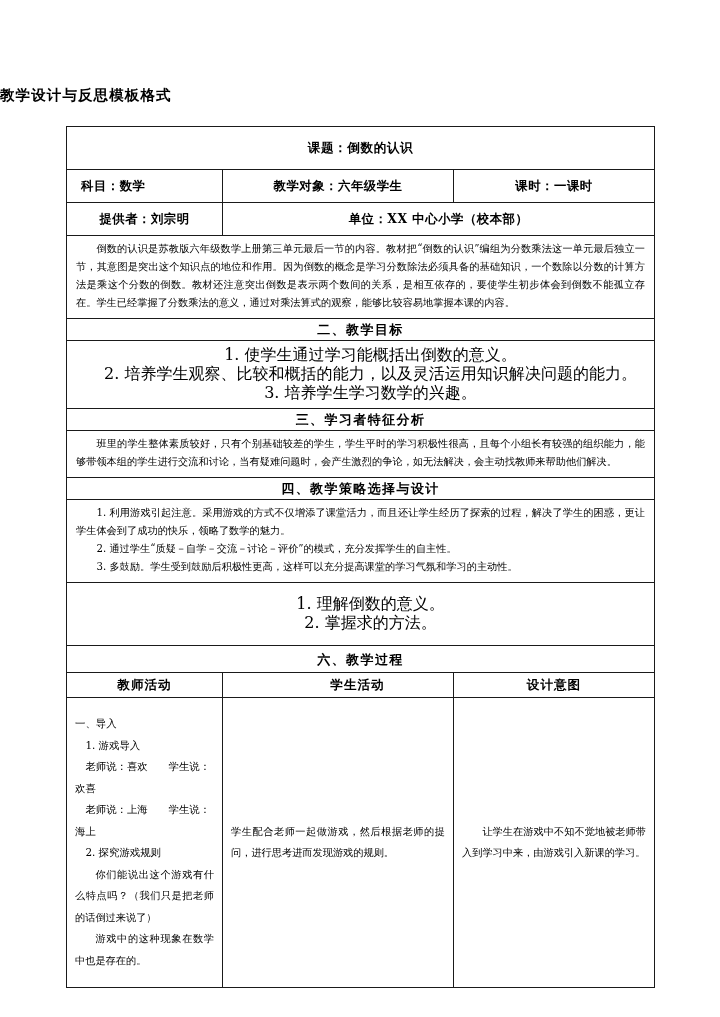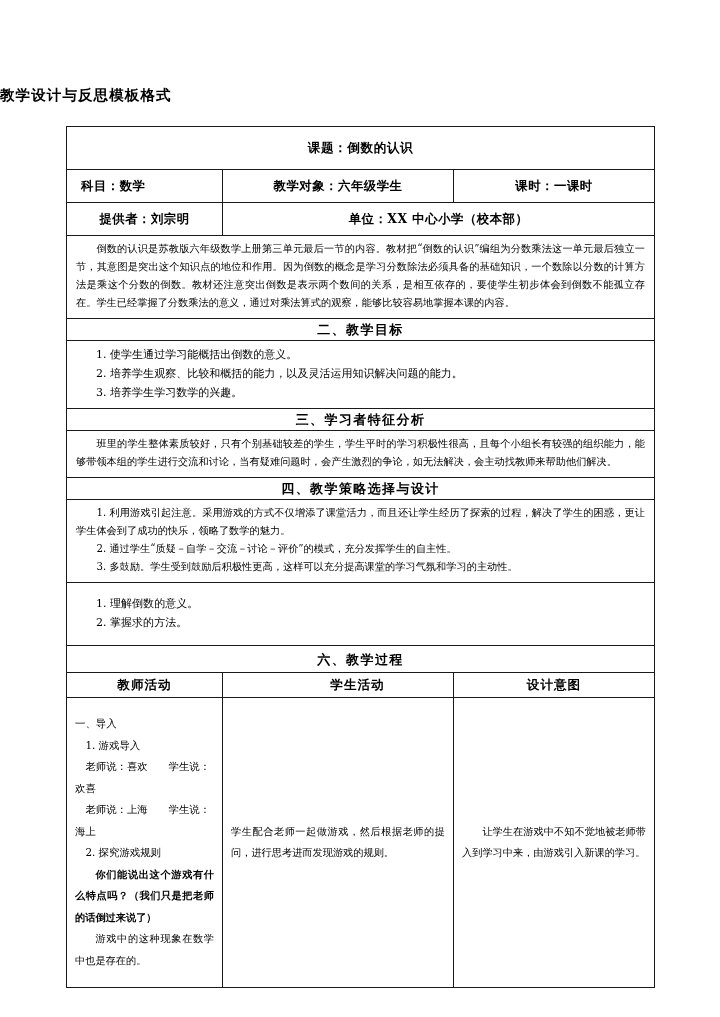--- a/index.html
+++ b/index.html
@@ -86,26 +86,27 @@
   .para {
     font-size: 10.2px;
     line-height: 18px;
     text-align: justify;
     text-justify: inter-ideograph;
     text-indent: 2em;
     margin: 0;
     letter-spacing: .02px;
   }
   .list-item {
-    font-size: 11px;
+    font-size: 16px;
     line-height: 19px;
     margin: 0;
     padding-left: 20px;
     text-indent: 0;
     letter-spacing: .02px;
+    text-align: center;
   }
 
   
   .proc-head {
     height: 24px;
     text-align: center;
     font-size: 12.6px;
     font-weight: bold;
     letter-spacing: 1px;
   }
@@ -221,21 +222,21 @@
         <td class="proc-head" style="width:136px;">设计意图</td>
       </tr>
 
       <tr>
         <td class="proc-cell">
           <p class="proc-line">一、导入</p>
           <p class="proc-line indent1">1. 游戏导入</p>
           <p class="proc-line indent1">老师说：喜欢　　学生说：欢喜</p>
           <p class="proc-line indent1">老师说：上海　　学生说：海上</p>
           <p class="proc-line indent1">2. 探究游戏规则</p>
-          <p class="proc-para ti2" style="line-height:21.5px;font-weight:bold;">你们能说出这个游戏有什么特点吗？（我们只是把老师的话倒过来说了）</p>
+          <p class="proc-para ti2" style="line-height:21.5px;">你们能说出这个游戏有什么特点吗？（我们只是把老师的话倒过来说了）</p>
           <p class="proc-para ti2" style="line-height:21.5px;">游戏中的这种现象在数学中也是存在的。</p>
         </td>
         <td class="proc-cell mid-cell" style="height: 274px;">
           <p class="proc-para" style="line-height:21px;">学生配合老师一起做游戏，然后根据老师的提问，进行思考进而发现游戏的规则。</p>
         </td>
         <td class="proc-cell mid-cell" style="height: 274px;">
           <p class="proc-para ti2" style="line-height:21px;">让学生在游戏中不知不觉地被老师带入到学习中来，由游戏引入新课的学习。</p>
         </td>
       </tr>
 

